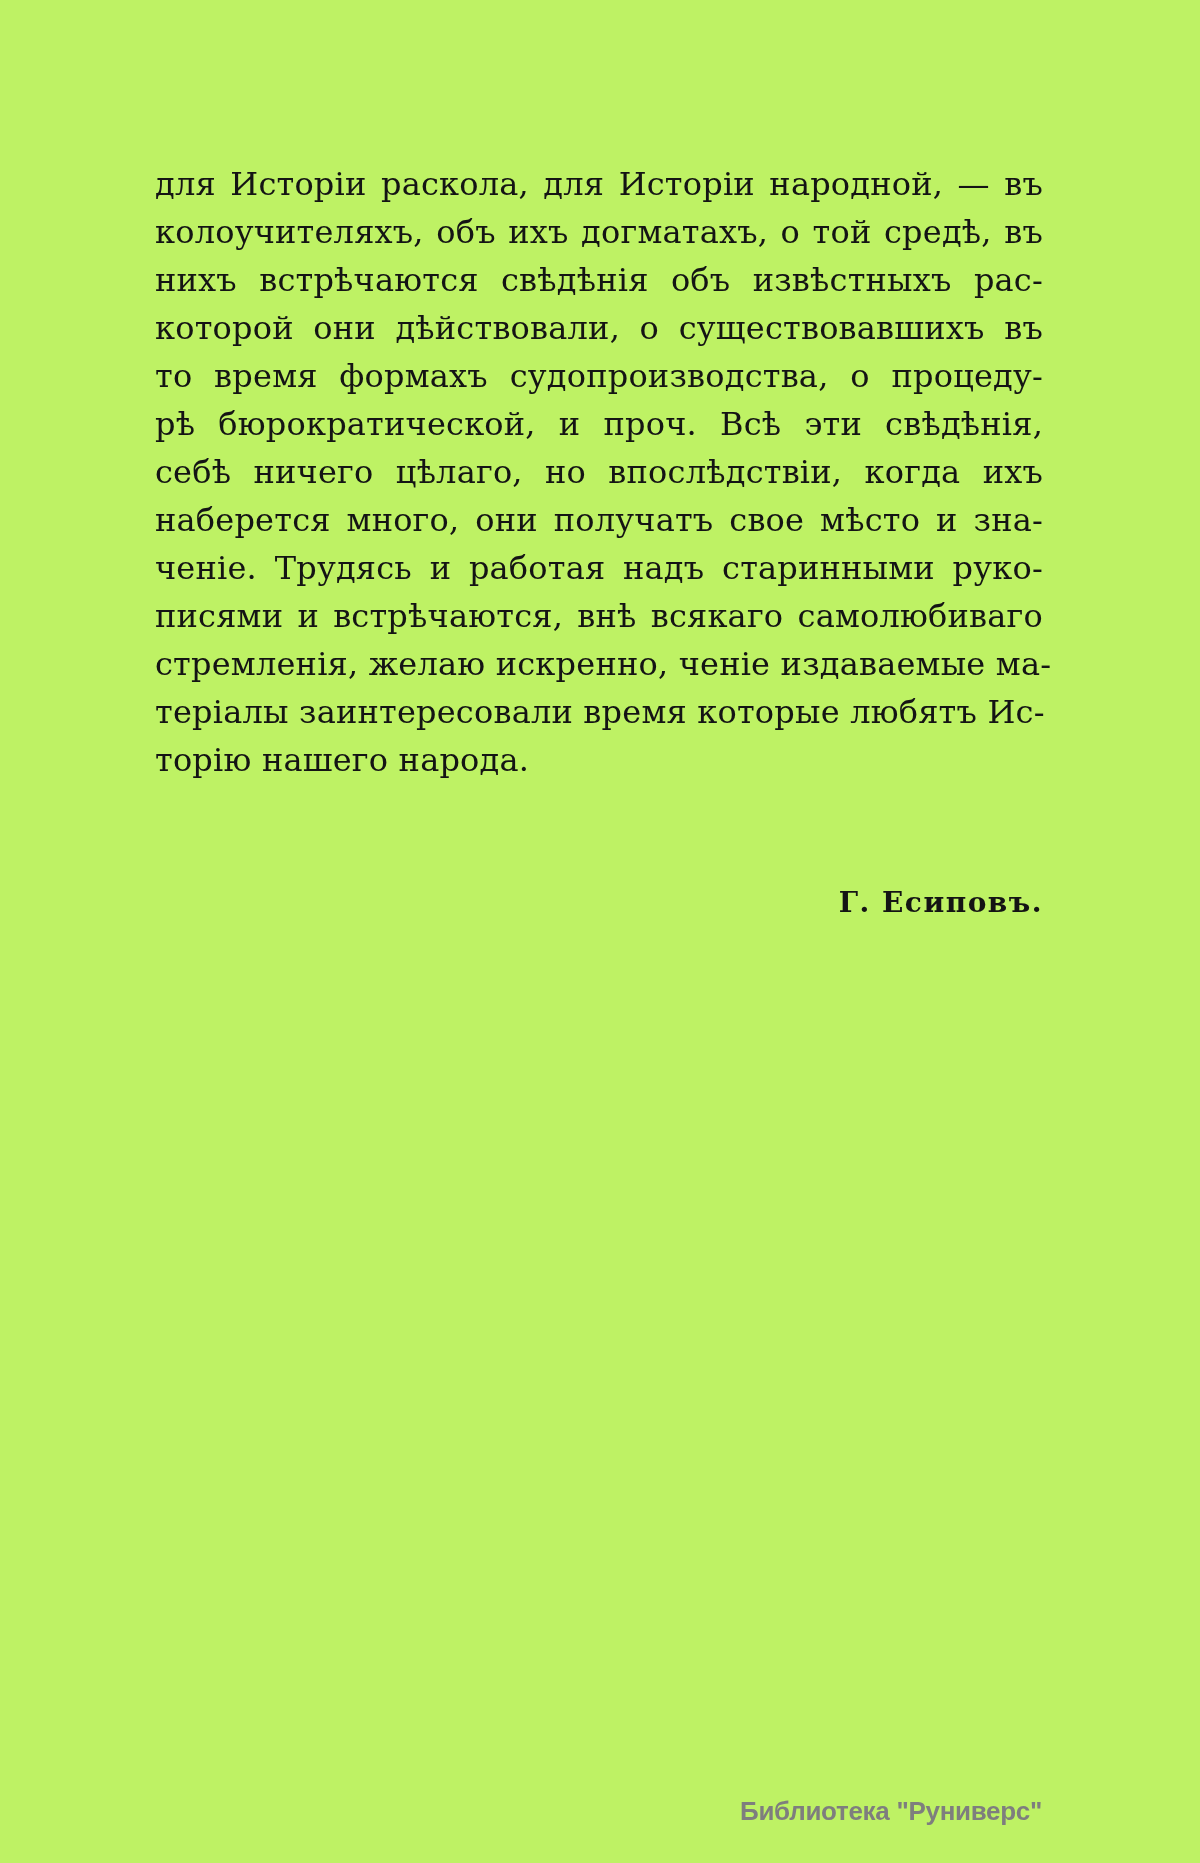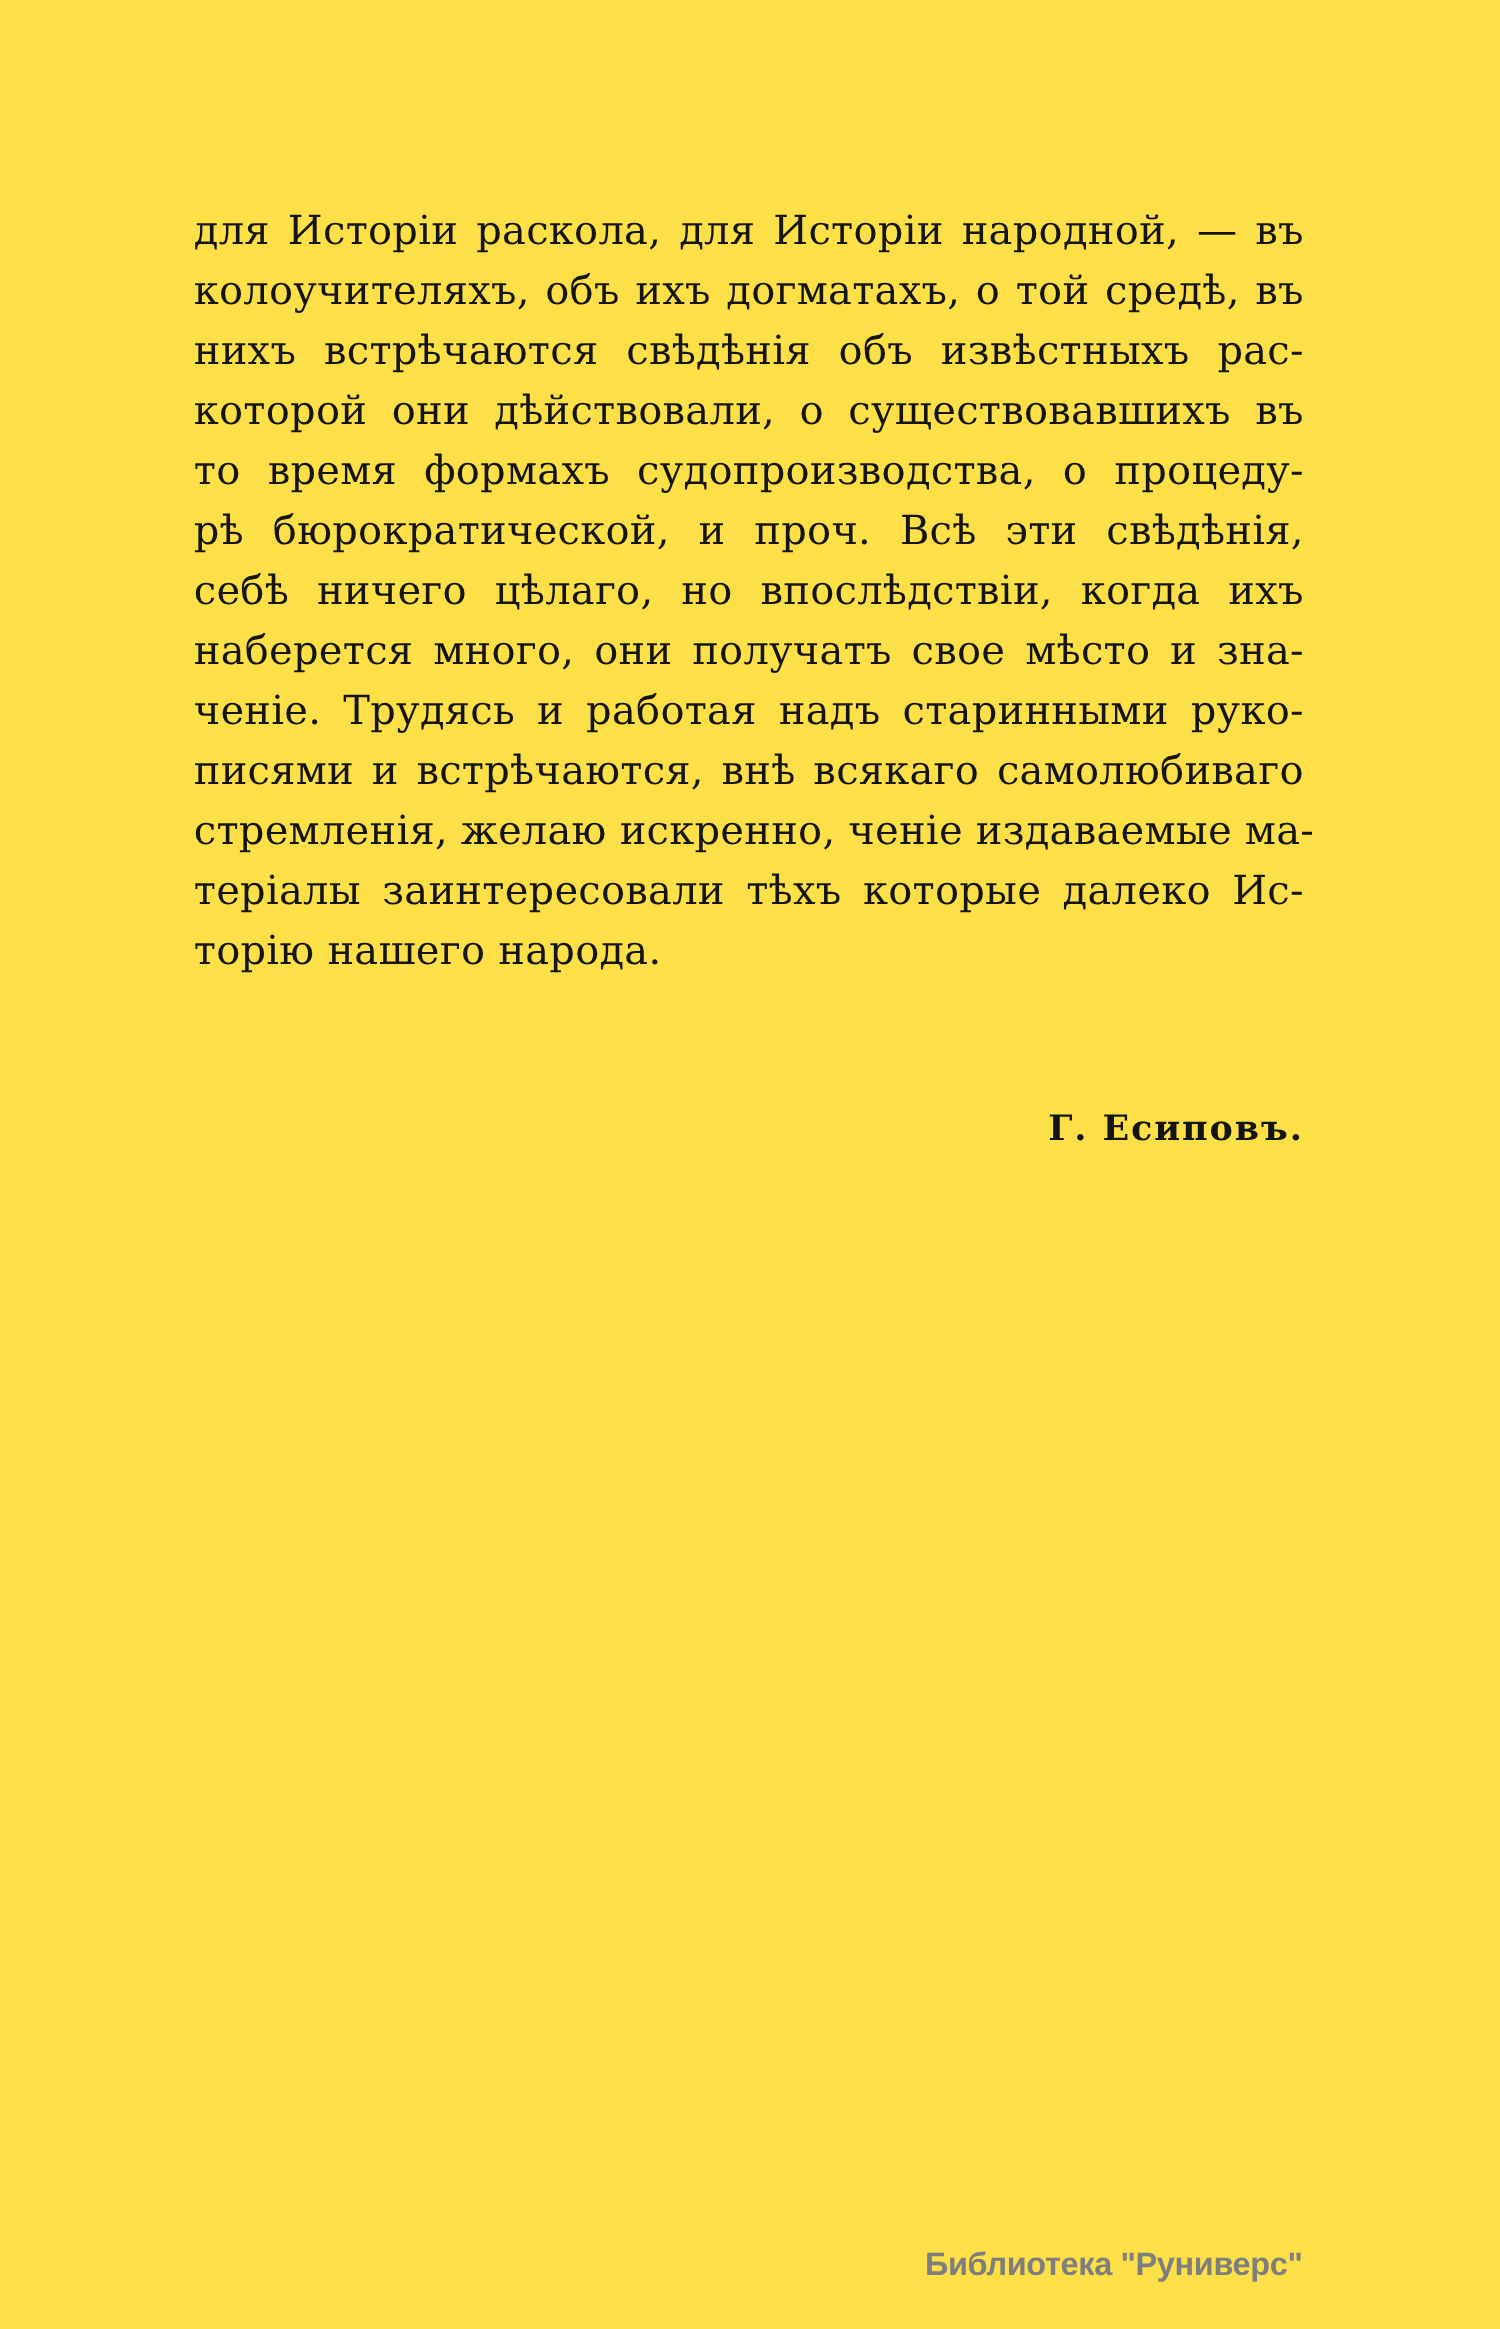--- a/index.html
+++ b/index.html
@@ -1,20 +1,20 @@
 <!DOCTYPE html>
 <html><head>
 <meta charset="utf-8">
 <style>
   html, body { margin: 0; padding: 0; }
   .page {
     position: relative;
     width: 1200px;
     height: 1863px;
-    background: #fde047;
+    background: #bef264;
     overflow: hidden;
     font-family: "DejaVu Serif", serif;
   }
   .text-block {
     position: absolute;
     left: 155px;
     top: 160px;
     width: 888px;
   }
   .line {
@@ -66,21 +66,21 @@
     <div class="line">колоучителяхъ, объ ихъ догматахъ, о той средѣ, въ</div>
     <div class="line">нихъ встрѣчаются свѣдѣнія объ извѣстныхъ рас-</div>
     <div class="line">которой они дѣйствовали, о существовавшихъ въ</div>
     <div class="line">то время формахъ судопроизводства, о процеду-</div>
     <div class="line">рѣ бюрократической, и проч. Всѣ эти свѣдѣнія,</div>
     <div class="line">себѣ ничего цѣлаго, но впослѣдствіи, когда ихъ</div>
     <div class="line">наберется много, они получатъ свое мѣсто и зна-</div>
     <div class="line">ченіе. Трудясь и работая надъ старинными руко-</div>
     <div class="line">писями и встрѣчаются, внѣ всякаго самолюбиваго</div>
     <div class="line">стремленія, желаю искренно, ченіе издаваемые ма-</div>
-    <div class="line">теріалы заинтересовали тѣхъ которые далеко Ис-</div>
+    <div class="line">теріалы заинтересовали время которые любятъ Ис-</div>
     <div class="line last">торію нашего народа.</div>
   </div>
 
   <div class="signature">Г. Есиповъ.</div>
 
   <div class="watermark">Библиотека "Руниверс"</div>
 
 </div>
 
 </body></html>

